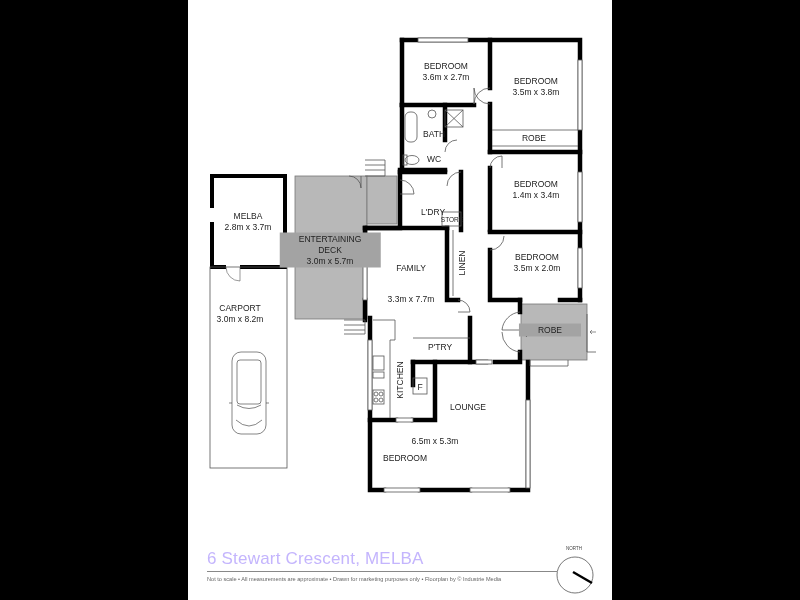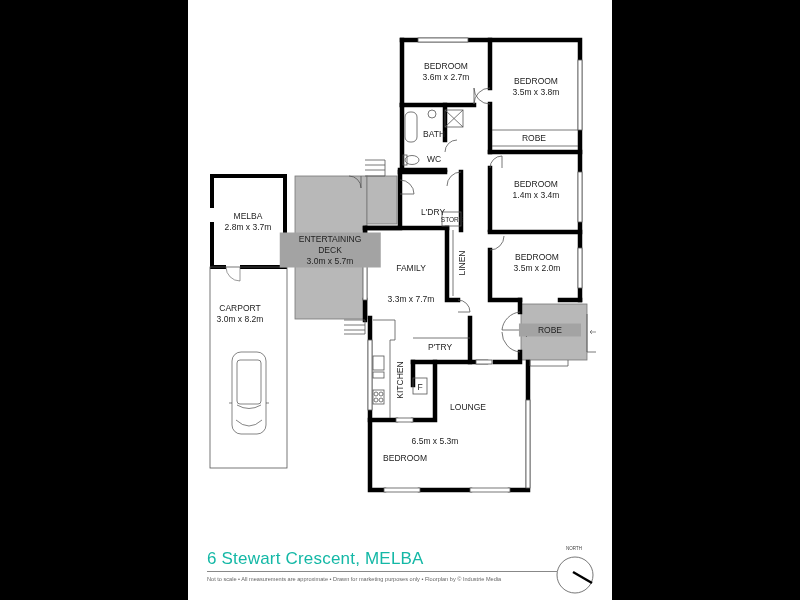--- a/index.html
+++ b/index.html
@@ -3,21 +3,21 @@
 <meta charset="utf-8">
 <style>
   html,body{margin:0;padding:0;}
   body{width:800px;height:600px;background:#000;position:relative;overflow:hidden;font-family:"Liberation Sans",sans-serif;}
   #page{position:absolute;left:188px;top:0;width:424px;height:600px;background:#fff;}
   #plan{position:absolute;left:0;top:0;width:800px;height:600px;}
   .lbl{position:absolute;font-family:"Liberation Sans",sans-serif;font-size:8.5px;color:#222;text-align:center;line-height:11px;white-space:nowrap;transform:translate(-50%,-50%);}
   .lbl.box{background:#a3a3a3;padding:1px 19px;}
   .lbl.small{font-size:6.5px;}
   .vert{transform:translate(-50%,-50%) rotate(-90deg);}
-  #footer-title{position:absolute;left:207px;top:549px;font-size:17px;color:#14b8a6;letter-spacing:0.2px;}
+  #footer-title{position:absolute;left:207px;top:549px;font-size:17px;color:#c4b5fd;letter-spacing:0.2px;}
   #footer-rule{position:absolute;left:207px;top:571px;width:350px;height:1px;background:#888;}
   #footer-note{position:absolute;left:207px;top:576px;font-size:5.6px;color:#666;white-space:nowrap;}
   #north-label{position:absolute;left:566px;top:546px;font-size:4.5px;color:#444;}
 </style>
 </head>
 <body>
 
 <div id="page"></div>
 
 <svg id="plan" viewBox="0 0 800 600" xmlns="http://www.w3.org/2000/svg">

